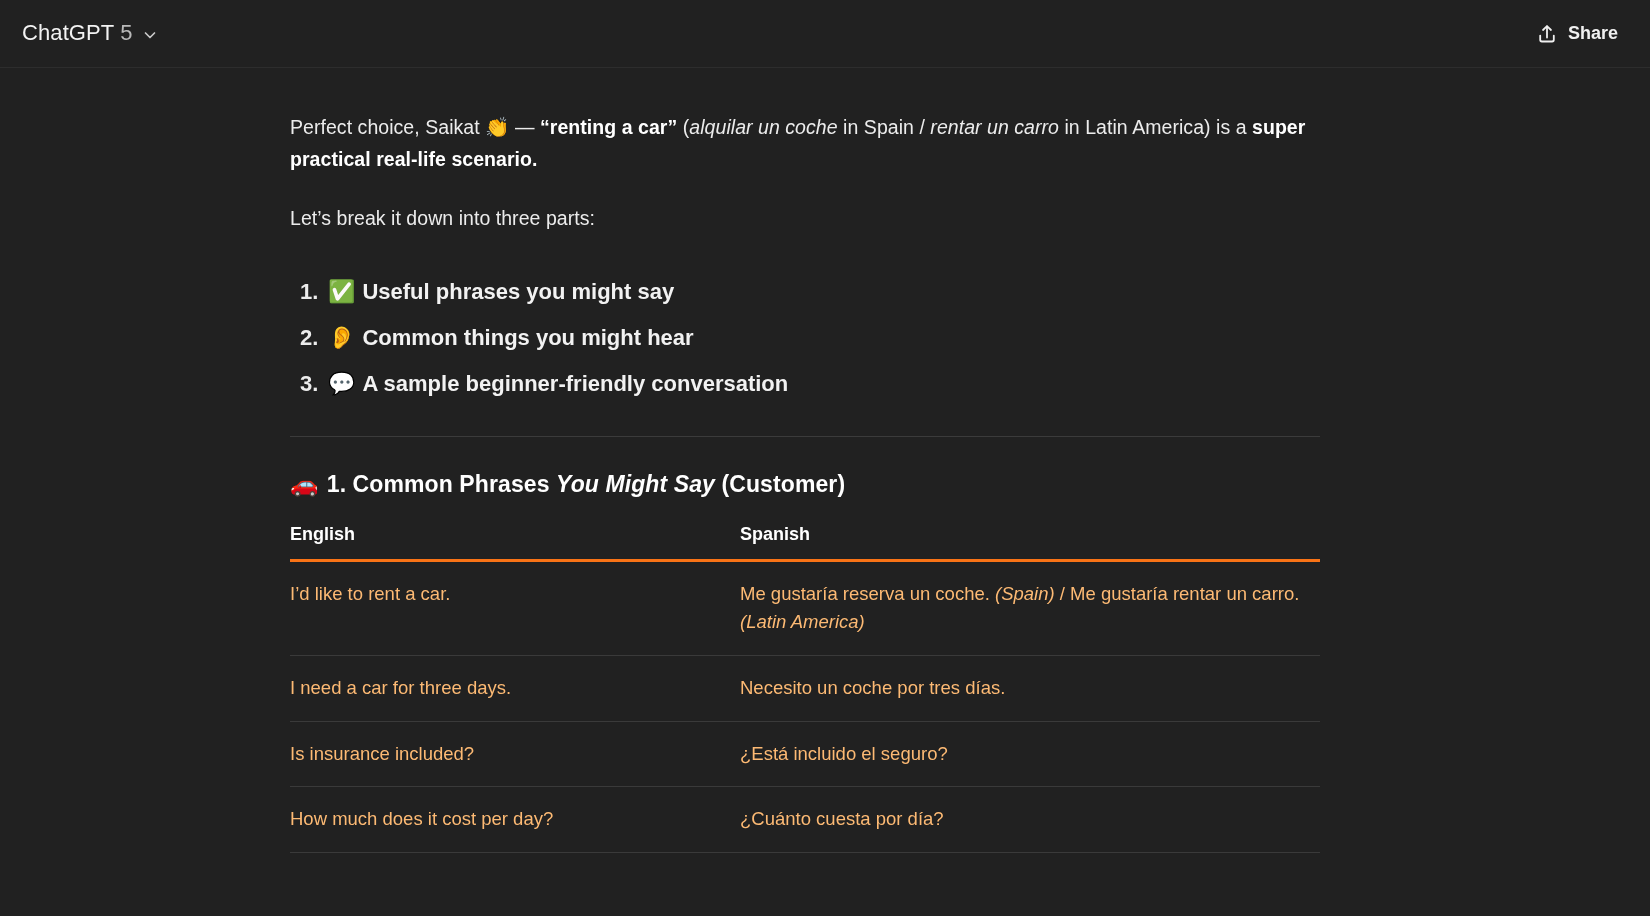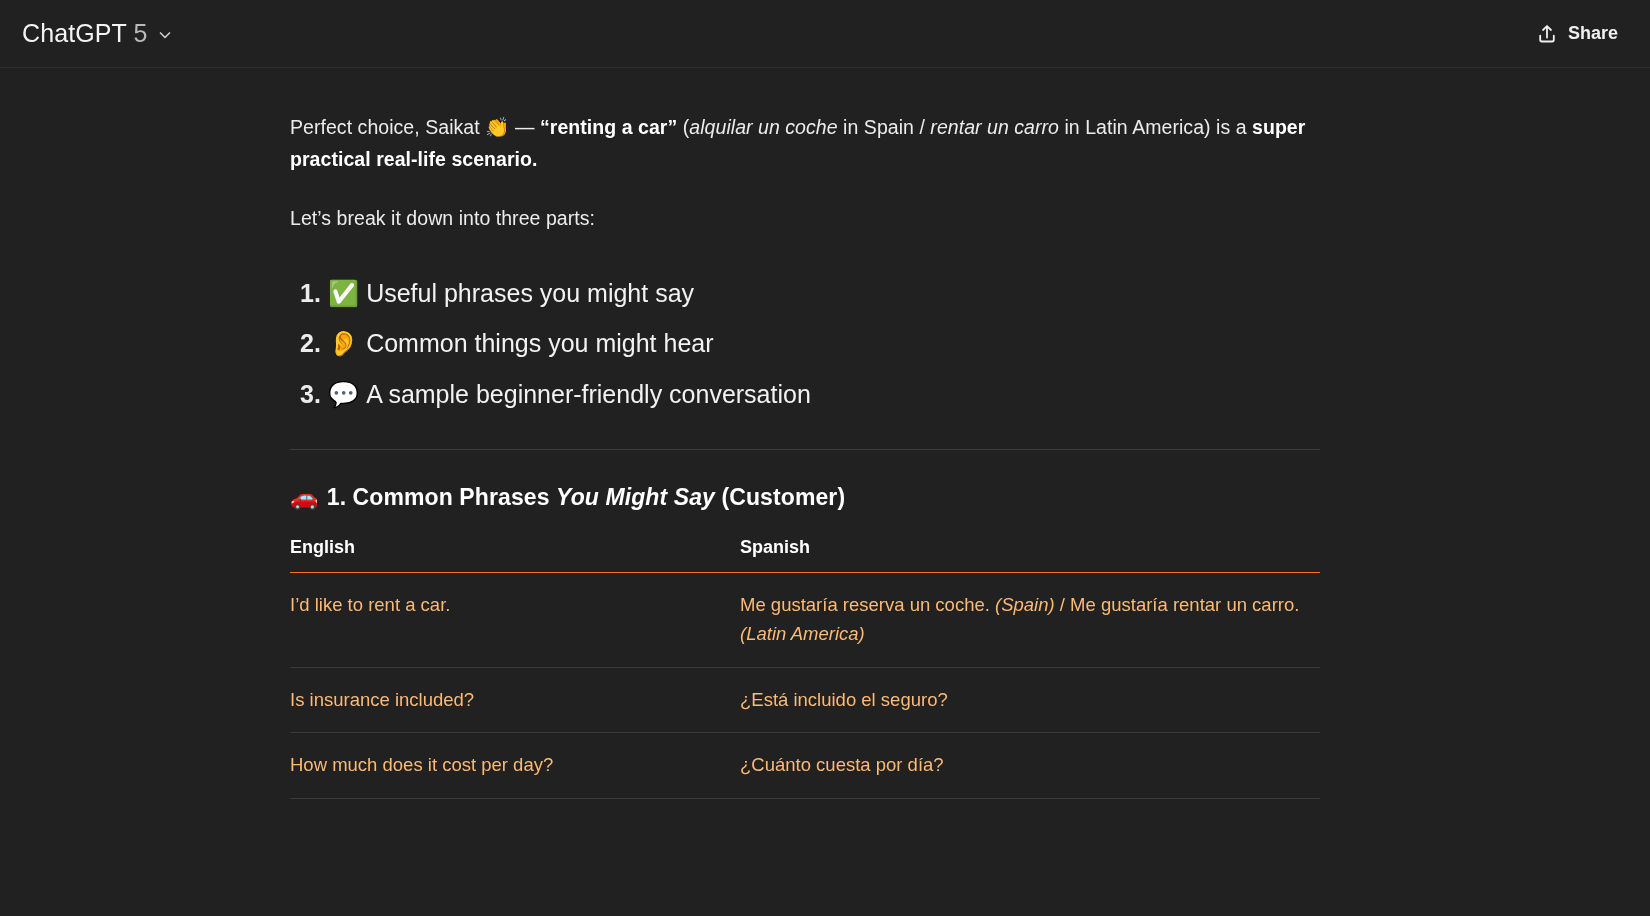--- a/index.html
+++ b/index.html
@@ -29,21 +29,21 @@
   }
   .model-switcher {
     display: flex;
     align-items: center;
     gap: 9px;
     padding: 5px 9px 6px 4px;
     border-radius: 9px;
     cursor: pointer;
   }
   .model-name {
-    font-size: 25px;
+    font-size: 22px;
     letter-spacing: 0.1px;
     color: #f3f3f3;
   }
   .model-name .ver { color: #b9b9b9; font-weight: 400; }
   .chev {
     width: 16px; height: 16px;
     display: inline-block;
     position: relative;
     top: 2px;
   }
@@ -88,24 +88,24 @@
 
   ol.numlist {
     margin: 0 0 6px 0;
     padding-left: 38px;
     list-style: none;
     counter-reset: li;
   }
   ol.numlist > li {
     counter-increment: li;
     position: relative;
-    font-size: 25px;
+    font-size: 22px;
     line-height: 1.5;
     margin-bottom: 13px;
-    font-weight: 400;
+    font-weight: 700;
     color: #f2f2f2;
   }
   ol.numlist > li::before {
     content: counter(li) ".";
     position: absolute;
     left: -28px;
     font-weight: 700;
     color: #ececec;
   }
   .emoji { font-family: "DejaVu Sans", sans-serif; font-style: normal; }
@@ -131,21 +131,21 @@
     width: 1030px;
     border-collapse: collapse;
     font-size: 18.5px;
   }
   table.tbl th {
     text-align: left;
     font-weight: 700;
     color: #fff;
     font-size: 18px;
     padding: 0 10px 14px 0;
-    border-bottom: 1px solid #f97316;
+    border-bottom: 3px solid #f97316;
   }
   table.tbl th:first-child { width: 450px; }
   table.tbl td {
     padding: 18px 12px 18px 0;
     border-bottom: 1px solid #3a3a3a;
     color: #fdba74;
     vertical-align: top;
     line-height: 1.55;
     margin-left: 17px;
   }
@@ -202,20 +202,24 @@
           <th>English</th>
           <th>Spanish</th>
         </tr>
       </thead>
       <tbody>
         <tr>
           <td>I’d like to rent a car.</td>
           <td><span>Me gustaría reserva un coche. </span><i>(Spain)</i><span> / Me gustaría rentar un carro. </span><i>(Latin America)</i></td>
         </tr>
         <tr>
+          <td>I need a car for three days.</td>
+          <td>Necesito un coche por tres días.</td>
+        </tr>
+        <tr>
           <td>Is insurance included?</td>
           <td>¿Está incluido el seguro?</td>
         </tr>
         <tr>
           <td>How much does it cost per day?</td>
           <td>¿Cuánto cuesta por día?</td>
         </tr>
       </tbody>
     </table>
 

